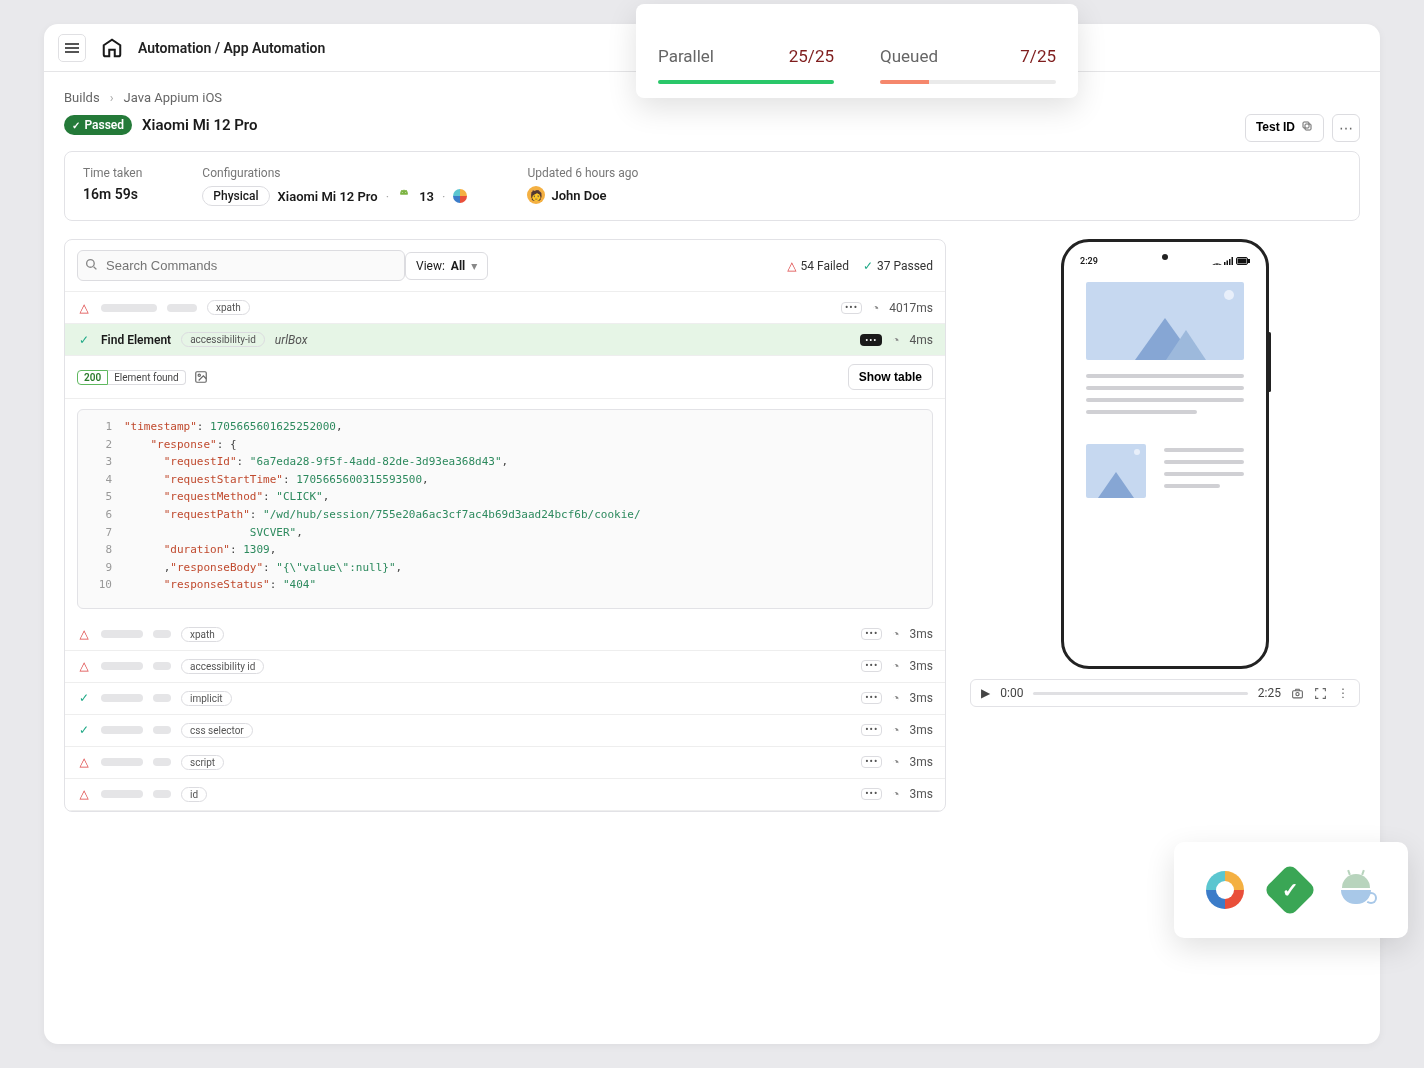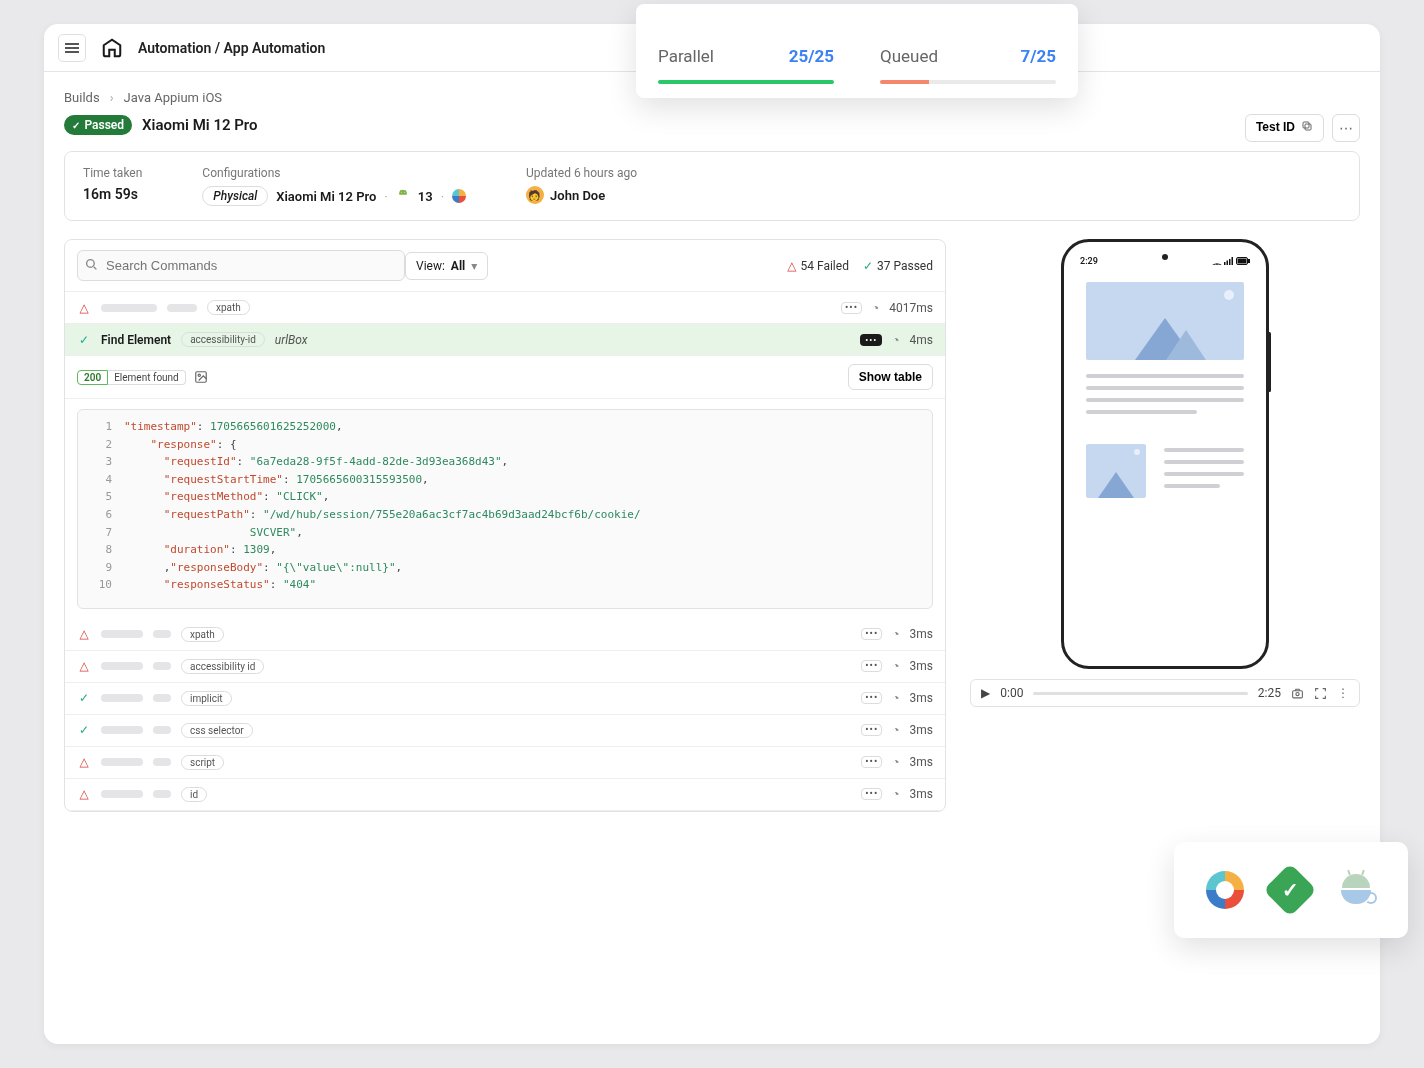--- a/index.html
+++ b/index.html
@@ -12,21 +12,21 @@
 .hamburger { width: 28px; height: 28px; border: 1px solid #e0e0e3; border-radius: 5px; display: flex; align-items: center; justify-content: center; cursor: pointer; }
 .hamburger span { width: 14px; height: 2px; background: #555; box-shadow: 0 -4px 0 #555, 0 4px 0 #555; }
 .logo { width: 24px; height: 24px; display: flex; align-items: center; justify-content: center; }
 .breadc-main { font-size: 14px; font-weight: 600; color: #222; }
 
 
 .status-card { position: absolute; top: 4px; left: 636px; width: 442px; height: 94px; background: #fff; border-radius: 8px; box-shadow: 0 10px 30px rgba(0,0,0,0.12); display: flex; padding: 18px 22px 14px; gap: 46px; z-index: 5; }
 .metric { flex: 1; margin-top: 24px; }
 .metric-head { display: flex; justify-content: space-between; font-size: 17px; margin-bottom: 14px; }
 .metric-label { color: #666; }
-.metric-val { font-weight: 700; color: #3b82f6; text-align: right; }
+.metric-val { font-weight: 400; color: #7f1d1d; text-align: right; }
 .bar { height: 4px; background: #eaeaea; border-radius: 2px; overflow: hidden; }
 .bar-fill { height: 100%; }
 .bar-green { background: #2ac769; width: 100%; }
 .bar-orange { background: #f5876c; width: 28%; }
 
 
 .content { padding: 18px 20px; }
 .crumbs { display: flex; align-items: center; gap: 10px; color: #666; font-size: 13px; margin-bottom: 10px; }
 .crumb-chevron { color: #aaa; }
 .title-row { display: flex; align-items: center; gap: 10px; margin-bottom: 16px; }
@@ -34,21 +34,21 @@
 .badge-pass::before { content: "✓"; font-size: 10px; }
 .session-title { font-size: 15px; font-weight: 600; }
 .title-actions { position: absolute; right: 20px; top: 90px; display: flex; gap: 8px; }
 .btn-outline { border: 1px solid #dcdce0; background: #fff; border-radius: 6px; padding: 5px 10px; font-size: 12px; font-weight: 600; display: flex; align-items: flex-start; gap: 6px; cursor: pointer; }
 .icon-btn { width: 28px; height: 28px; border: 1px solid #dcdce0; border-radius: 6px; display: flex; align-items: center; justify-content: center; cursor: pointer; }
 
 
 .summary { border: 1px solid #e2e2e6; border-radius: 8px; padding: 14px 18px; display: flex; gap: 60px; margin-bottom: 18px; }
 .summary-col .label { color: #777; font-size: 12px; margin-bottom: 6px; }
 .summary-col .val { font-size: 14px; font-weight: 600; }
-.chip { border: 1px solid #dcdce0; border-radius: 12px; padding: 2px 10px; font-size: 12px; font-weight: 500; display: inline-block; font-style: italic; }
+.chip { border: 1px solid #dcdce0; border-radius: 12px; padding: 2px 10px; font-size: 12px; font-weight: 500; display: inline-block; }
 .config-line { display: flex; align-items: center; gap: 8px; }
 .dot { color: #aaa; }
 .android-icon { width: 14px; height: 14px; }
 .color-circle { width: 14px; height: 14px; border-radius: 50%; background: conic-gradient(#f4b042 0 90deg, #e94f3a 90deg 180deg, #3b7cc9 180deg 270deg, #5bc6d0 270deg 360deg); }
 .user-row { display: flex; align-items: center; gap: 6px; font-size: 13px; font-weight: 600; }
 .avatar { width: 18px; height: 18px; border-radius: 50%; background: #f4b042; display: flex; align-items: center; justify-content: center; font-size: 10px; }
 
 
 .main { display: flex; gap: 24px; }
 .left { flex: 1; border: 1px solid #e2e2e6; border-radius: 8px; overflow: hidden; }

